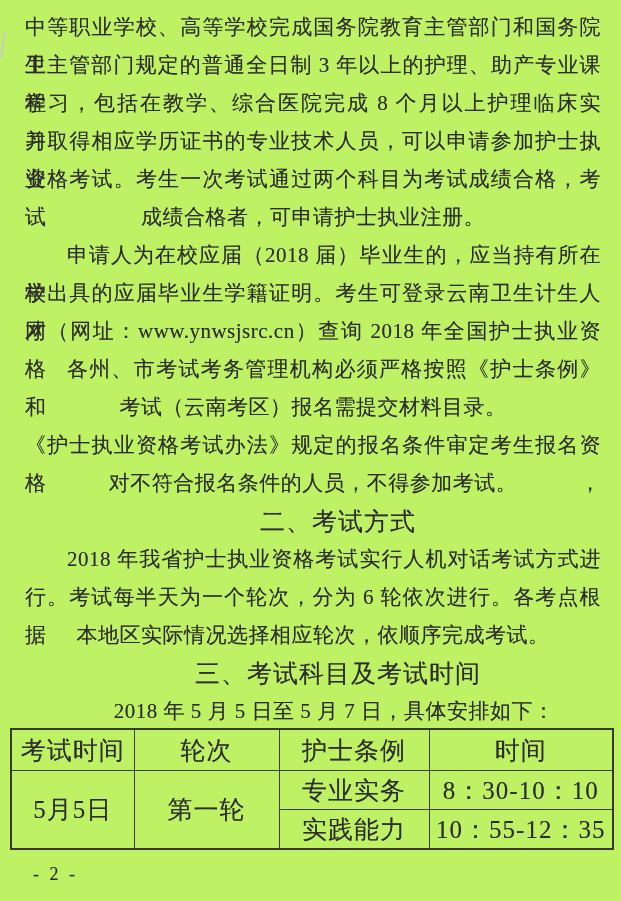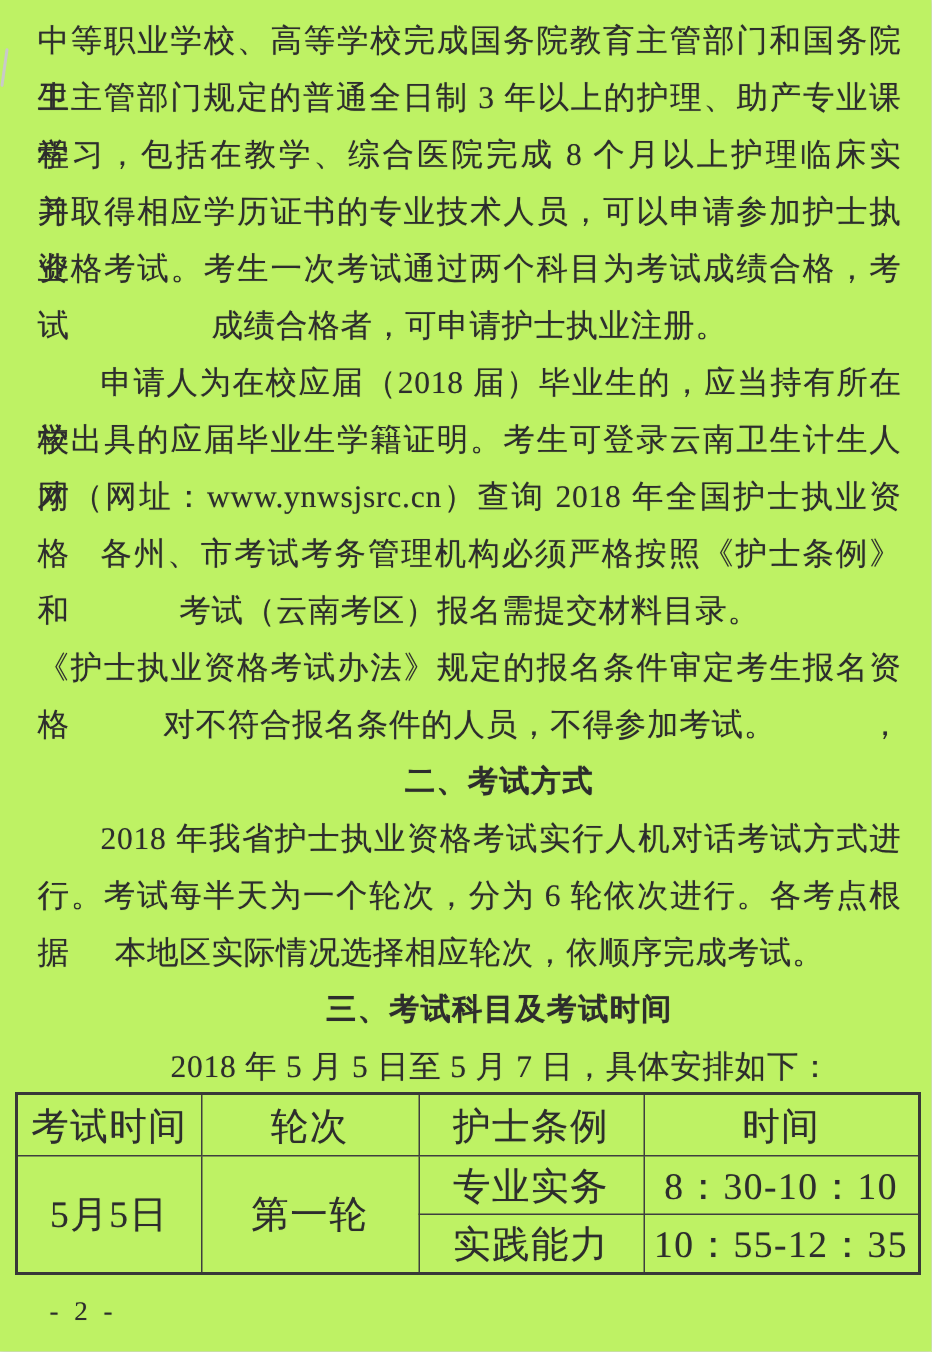--- a/index.html
+++ b/index.html
@@ -20,22 +20,22 @@
     font-size:21px;
     letter-spacing:.5px;
     white-space:normal;
     text-shadow:0 0 .6px rgba(40,40,40,.45);
   }
   .j{ text-align:justify; text-align-last:justify; }
   .e{ text-align:center; }
   .ind{ text-indent:2em; }
   .h{
     font-family:"Liberation Sans","DejaVu Sans",sans-serif;
-    font-weight:bold;
-    font-size:20px;
+    font-weight:normal;
+    font-size:25px;
     letter-spacing:1px;
   }
   table.schedule{
     position:absolute;left:10px;top:728px;
     width:602px;
     border-collapse:collapse;
     table-layout:fixed;
   }
   table.schedule th, table.schedule td{
     border:1.6px solid #3e3e3e;

